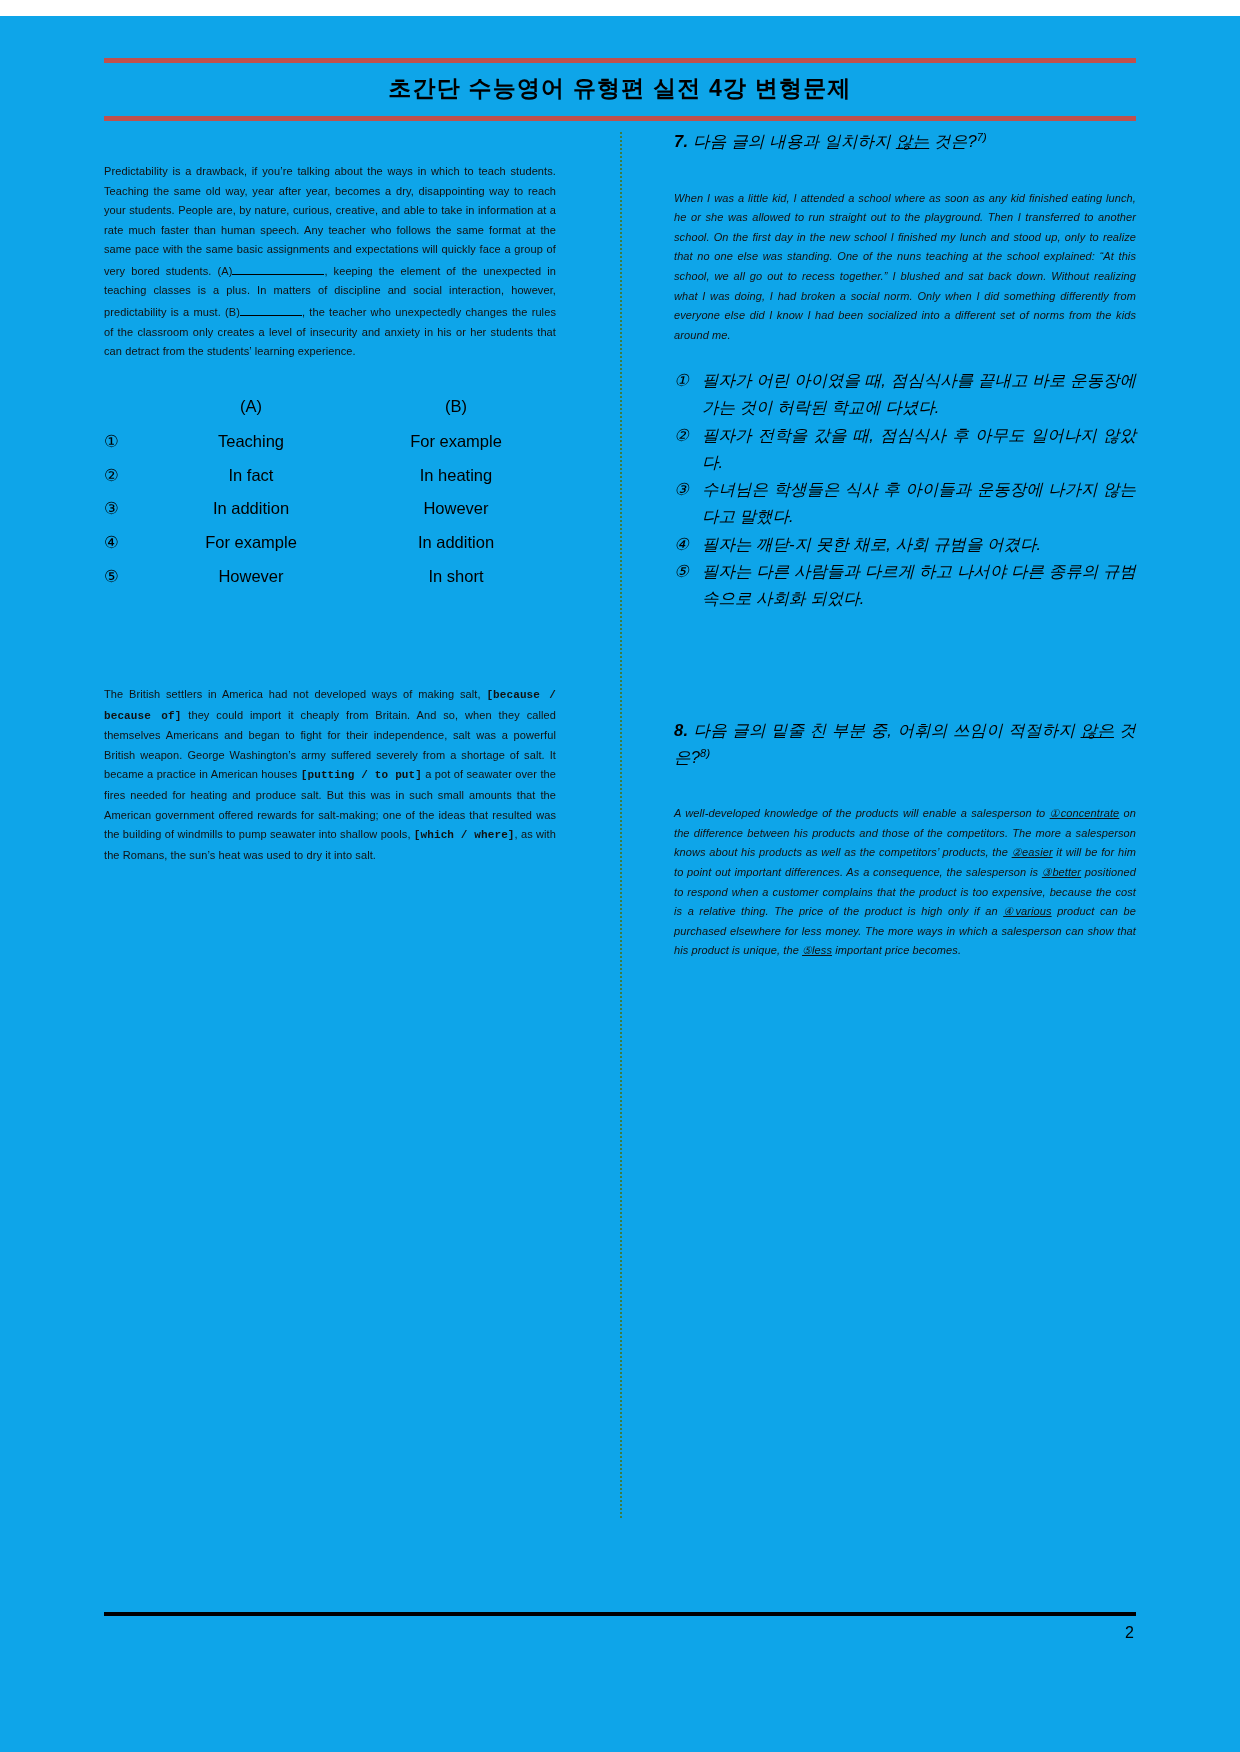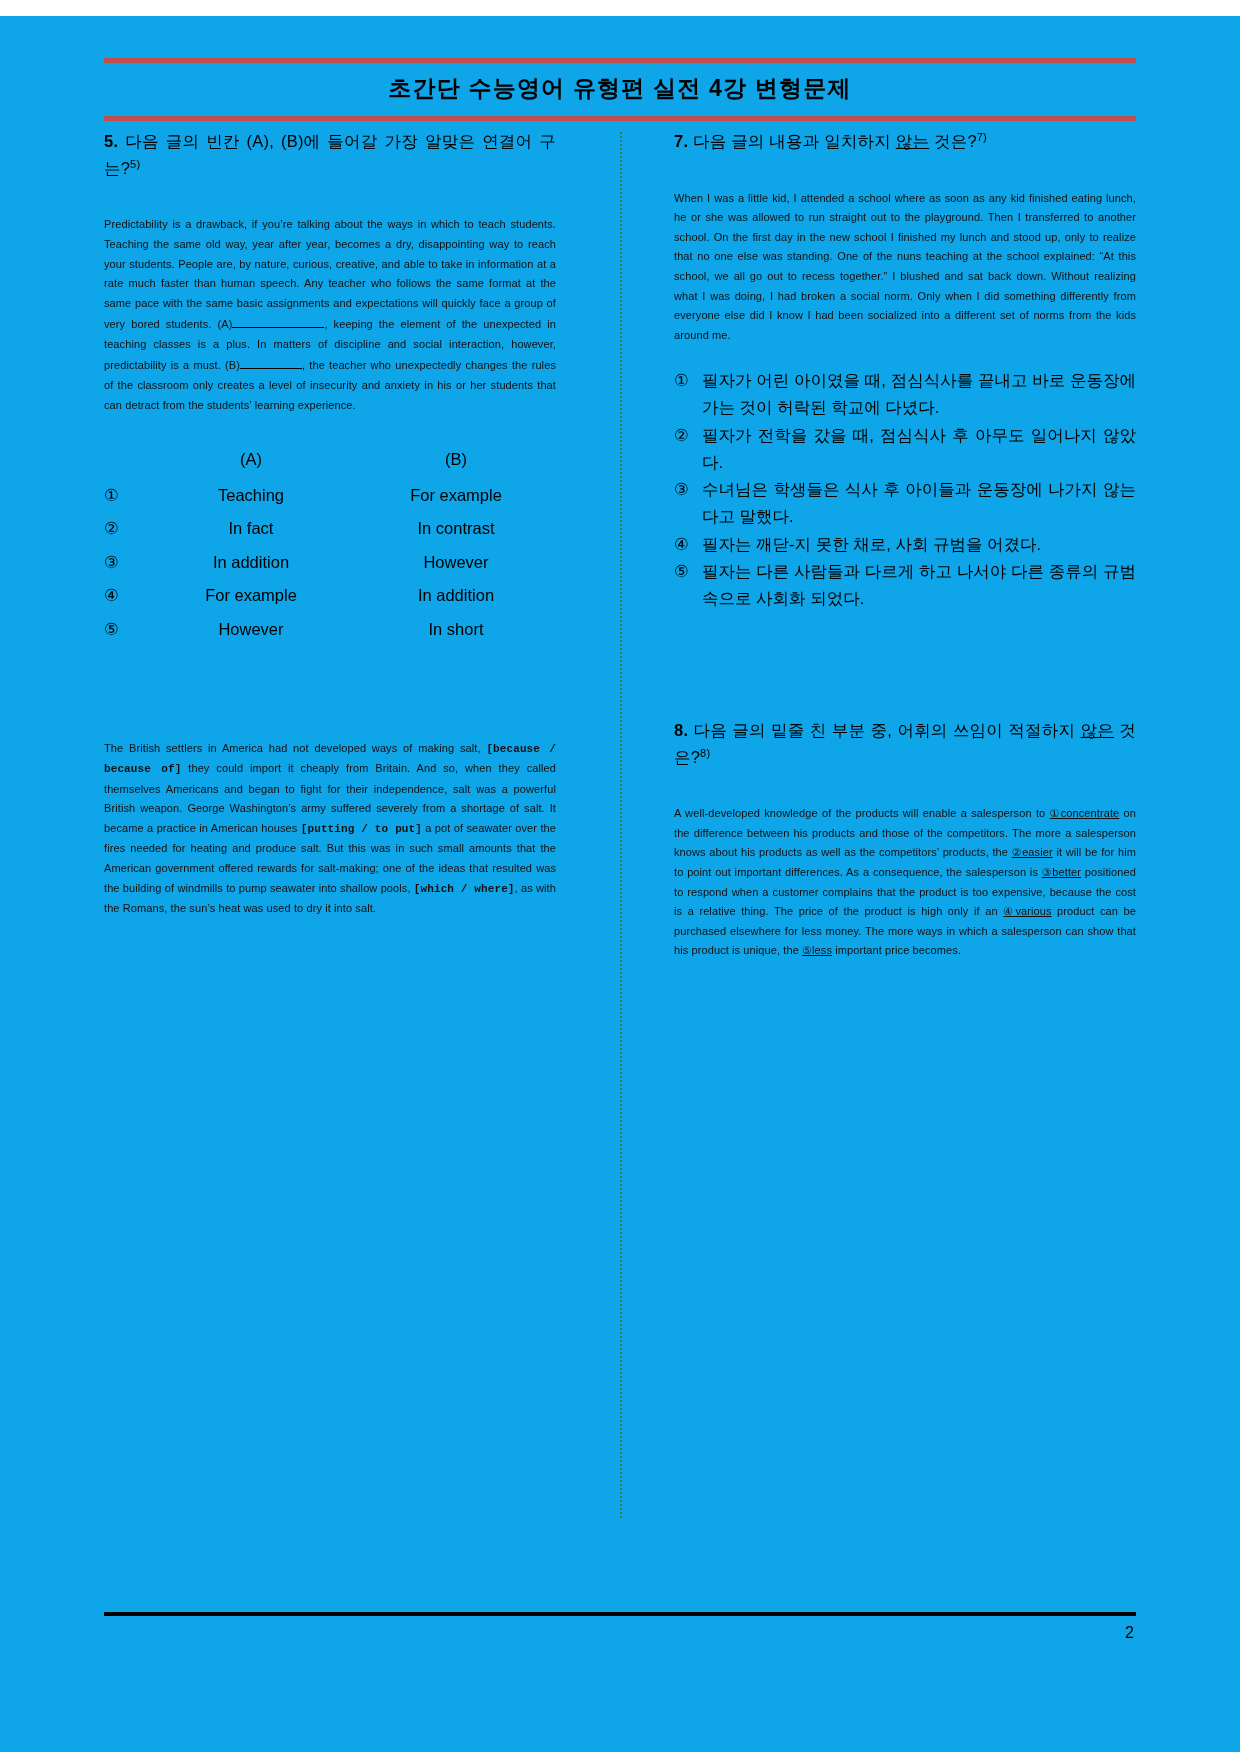--- a/index.html
+++ b/index.html
@@ -63,21 +63,21 @@
     width: 108px;
     position: relative;
   }
   .col-divider .dots {
     position: absolute;
     left: 50%;
     top: 4px;
     bottom: 80px;
     border-left: 2px dotted #3f7d3f;
   }
-  .col-right { padding-left: 0px; }
+  .col-right { padding-left: 0px; font-style: italic; }
 
   
   .qheading {
     font-size: 16.5px;
     line-height: 1.62;
     text-align: justify;
     margin: 0;
     color: #000000;
     letter-spacing: 0.2px;
   }
@@ -182,21 +182,20 @@
     <div class="rule" style="background: rgb(192, 80, 77);"></div>
     <div class="header-title">초간단 수능영어 유형편 실전 4강 변형문제</div>
     <div class="rule bottom" style="background: rgb(192, 80, 77);"></div>
   </div>
 
   <div class="columns">
 
     <div class="col col-left">
 
       <div>
-        <p class="qheading"><span class="qnum">5.</span><span> 다음 글의 빈칸 (A), (B)에 들어갈 가장 알맞은 연결어 구는?</span><span class="sup">5)</span></p>
 
         <div class="spacer-lg"></div>
 
         <p class="passage"><span>Predictability is a drawback, if you’re talking about the ways in which to teach students. Teaching the same old way, year after year, becomes a dry, disappointing way to reach your students. People are, by nature, curious, creative, and able to take in information at a rate much faster than human speech. Any teacher who follows the same format at the same pace with the same basic assignments and expectations will quickly face a group of very bored students. (A)</span><span class="blank-a"></span><span>, keeping the element of the unexpected in teaching classes is a plus. In matters of discipline and social interaction, however, predictability is a must. (B)</span><span class="blank-b"></span><span>, the teacher who unexpectedly changes the rules of the classroom only creates a level of insecurity and anxiety in his or her students that can detract from the students’ learning experience.</span></p>
 
         <div class="spacer-md"></div>
 
         <table class="ab-table">
           <tbody>
             <tr class="ab-head">
@@ -205,21 +204,21 @@
               <td class="ab-b">(B)</td>
             </tr>
             <tr>
               <td class="ab-num">①</td>
               <td class="ab-a">Teaching</td>
               <td class="ab-b">For example</td>
             </tr>
             <tr>
               <td class="ab-num">②</td>
               <td class="ab-a">In fact</td>
-              <td class="ab-b">In contrast</td>
+              <td class="ab-b">In heating</td>
             </tr>
             <tr>
               <td class="ab-num">③</td>
               <td class="ab-a">In addition</td>
               <td class="ab-b">However</td>
             </tr>
             <tr>
               <td class="ab-num">④</td>
               <td class="ab-a">For example</td>
               <td class="ab-b">In addition</td>

